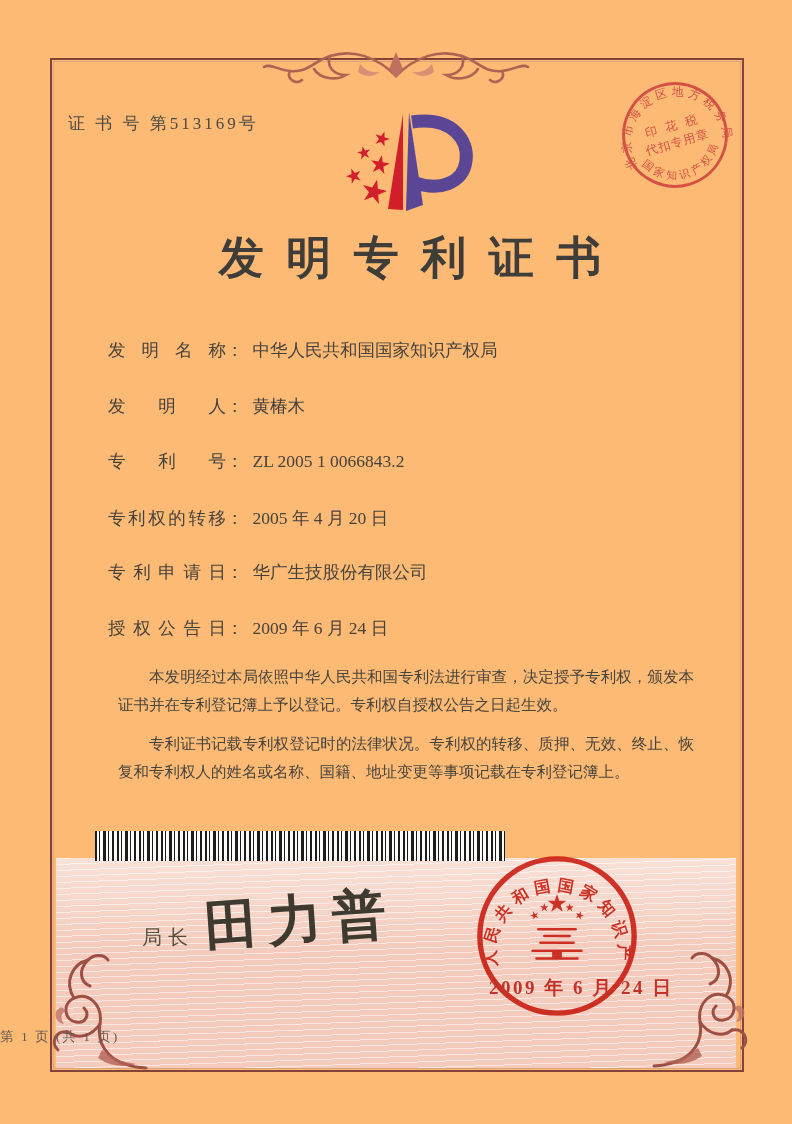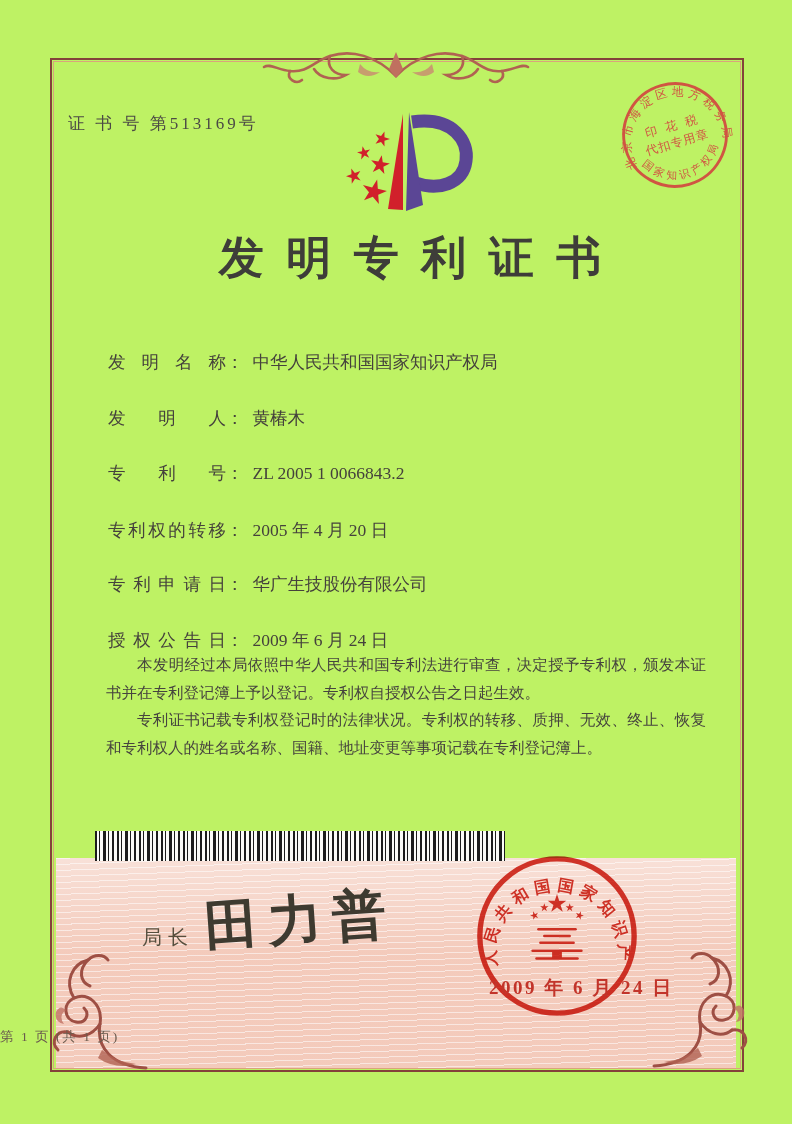--- a/index.html
+++ b/index.html
@@ -1,41 +1,41 @@
 <!DOCTYPE html>
 <html><head>
 <meta charset="utf-8">
 <style>
   html,body{margin:0;padding:0;background:#ffffff;}
   .page{
     position:relative;width:792px;height:1124px;margin:0 auto;overflow:hidden;
-    background:#bef264;
+    background:#fdba74;
     font-family:"Liberation Serif","DejaVu Serif",serif;
   }
   .frame{position:absolute;left:50px;top:58px;width:690px;height:1010px;border:2px solid #84423a;}
   .frame-inner{position:absolute;inset:1px;border:1px solid #d9a47c;}
   .pink-band{
     position:absolute;left:56px;top:858px;width:680px;height:210px;
     background-color:#f3c8b8;
     background-image:
       linear-gradient(rgba(255,255,255,.45), rgba(255,255,255,.05) 45%),
       repeating-linear-gradient(178deg, rgba(255,255,255,.55) 0 1px, rgba(255,255,255,0) 1px 6px);
   }
   .cert-no{position:absolute;left:68px;top:112px;font-size:17px;letter-spacing:3px;color:#4c4a45;}
   .logo{position:absolute;left:326px;top:108px;}
   .doc-title{
     position:absolute;left:0;top:228px;width:100%;text-align:center;
     font-size:45px;font-weight:600;color:#3e3d39;
     letter-spacing:.5em;text-indent:.5em;white-space:nowrap;padding-left:14px;
   }
   .field{position:absolute;left:108px;font-size:17.5px;color:#45423c;white-space:nowrap;}
-  .field .flabel{display:inline-block;width:118px;text-align:justify;text-align-last:justify;vertical-align:bottom;margin-top:12px;}
+  .field .flabel{display:inline-block;width:118px;text-align:justify;text-align-last:justify;vertical-align:bottom;}
   .field .fcolon{margin-right:9px;}
   .body-text{position:absolute;left:106px;top:651px;width:600px;font-size:15.5px;line-height:1.78;color:#46443e;text-align:justify;}
-  .body-text p{margin:0;text-indent:2em;}
+  .body-text p{margin:12px;text-indent:2em;}
   .barcode{
     position:absolute;left:95px;top:831px;width:410px;height:30px;
     background:repeating-linear-gradient(90deg,
       #1c1c1c 0 2px,#fbfbf8 2px 4px,#1c1c1c 4px 5px,#fbfbf8 5px 8px,
       #1c1c1c 8px 11px,#fbfbf8 11px 13px,#1c1c1c 13px 14px,#fbfbf8 14px 17px,
       #1c1c1c 17px 19px,#fbfbf8 19px 22px);
   }
   .sig-title{position:absolute;left:142px;top:924px;font-size:20px;letter-spacing:6px;color:#564f3e;}
   .sig-name{
     position:absolute;left:204px;top:884px;font-size:54px;color:#3e3a30;

